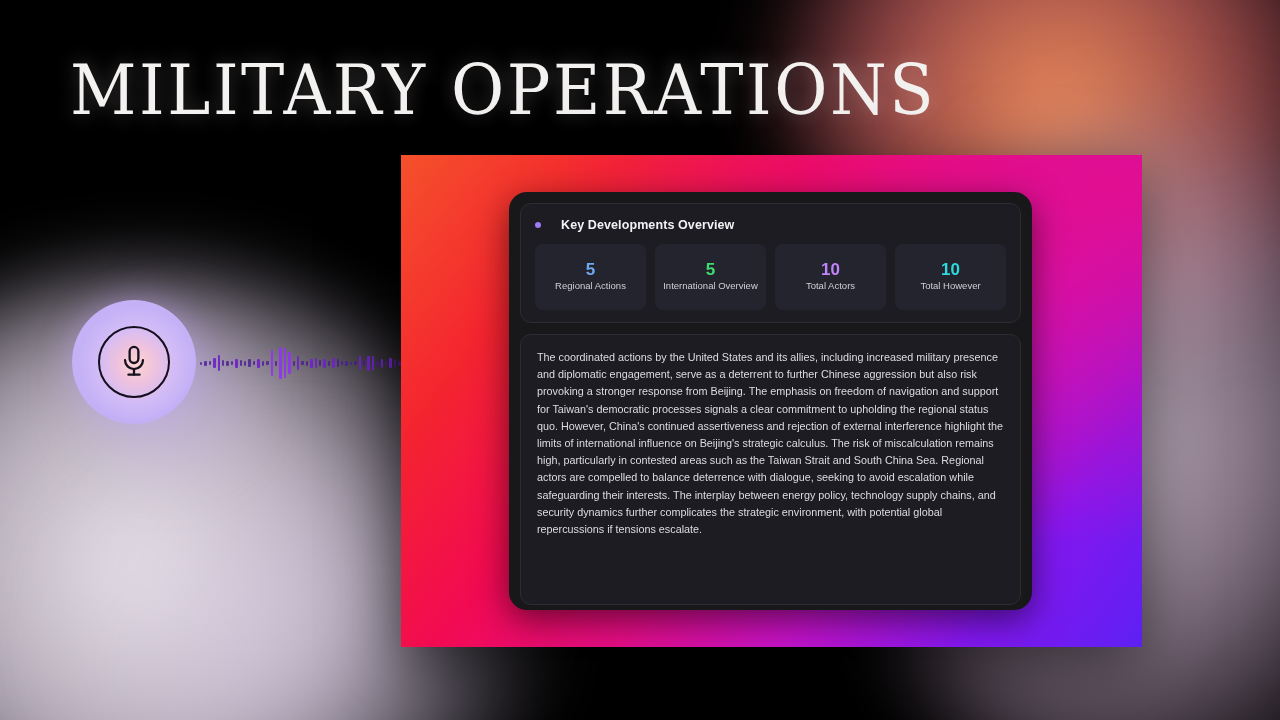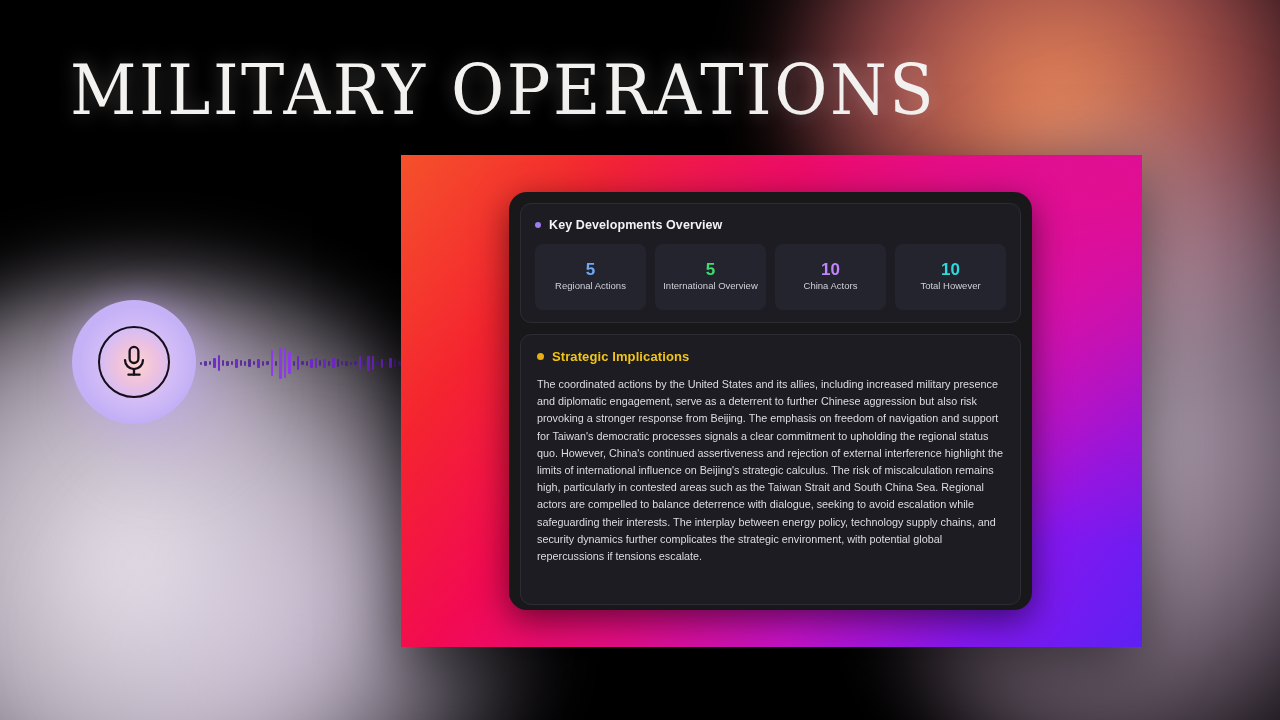--- a/index.html
+++ b/index.html
@@ -162,21 +162,21 @@
   .section {
     background:#1c1c22;
     border:1px solid #2c2c34;
     border-radius:11px;
   }
 
   
   #overview-section { padding:14px 14px 12px 14px; }
 
   .section-head {
-    display:flex; align-items:center; gap:8px;
+    display:flex; align-items:center; gap:20px;
     margin-bottom:12px;
   }
   .dot { width:6px; height:6px; border-radius:50%; flex:0 0 auto; }
   #overview-dot { background:#9d7bf5; }
   #overview-title {
     font-size:12.5px; font-weight:bold; color:#f2f2f4;
     letter-spacing:.1px;
   }
 
   #stat-grid { display:flex; gap:9px; }
@@ -309,31 +309,27 @@
           <div class="stat-tile">
             <div class="stat-value" style="color: rgb(110, 168, 240);">5</div>
             <div class="stat-label">Regional Actions</div>
           </div>
           <div class="stat-tile">
             <div class="stat-value" style="color: rgb(61, 220, 111);">5</div>
             <div class="stat-label">International Overview</div>
           </div>
           <div class="stat-tile">
             <div class="stat-value" style="color: rgb(192, 132, 252);">10</div>
-            <div class="stat-label">China Actors</div>
+            <div class="stat-label">Total Actors</div>
           </div>
           <div class="stat-tile">
             <div class="stat-value" style="color: rgb(45, 217, 221);">10</div>
             <div class="stat-label">Total However</div>
           </div>
         </div>
     </section>
 
     <section class="section" id="implications-section">
-      <div class="section-head">
-        <span class="dot" id="implications-dot"></span>
-        <span id="implications-title">Strategic Implications</span>
-      </div>
       <p id="implications-body">The coordinated actions by the United States and its allies, including increased military presence and diplomatic engagement, serve as a deterrent to further Chinese aggression but also risk provoking a stronger response from Beijing. The emphasis on freedom of navigation and support for Taiwan's democratic processes signals a clear commitment to upholding the regional status quo. However, China's continued assertiveness and rejection of external interference highlight the limits of international influence on Beijing's strategic calculus. The risk of miscalculation remains high, particularly in contested areas such as the Taiwan Strait and South China Sea. Regional actors are compelled to balance deterrence with dialogue, seeking to avoid escalation while safeguarding their interests. The interplay between energy policy, technology supply chains, and security dynamics further complicates the strategic environment, with potential global repercussions if tensions escalate.</p>
     </section>
 
   </div>
 </div>
 
 </body></html>

